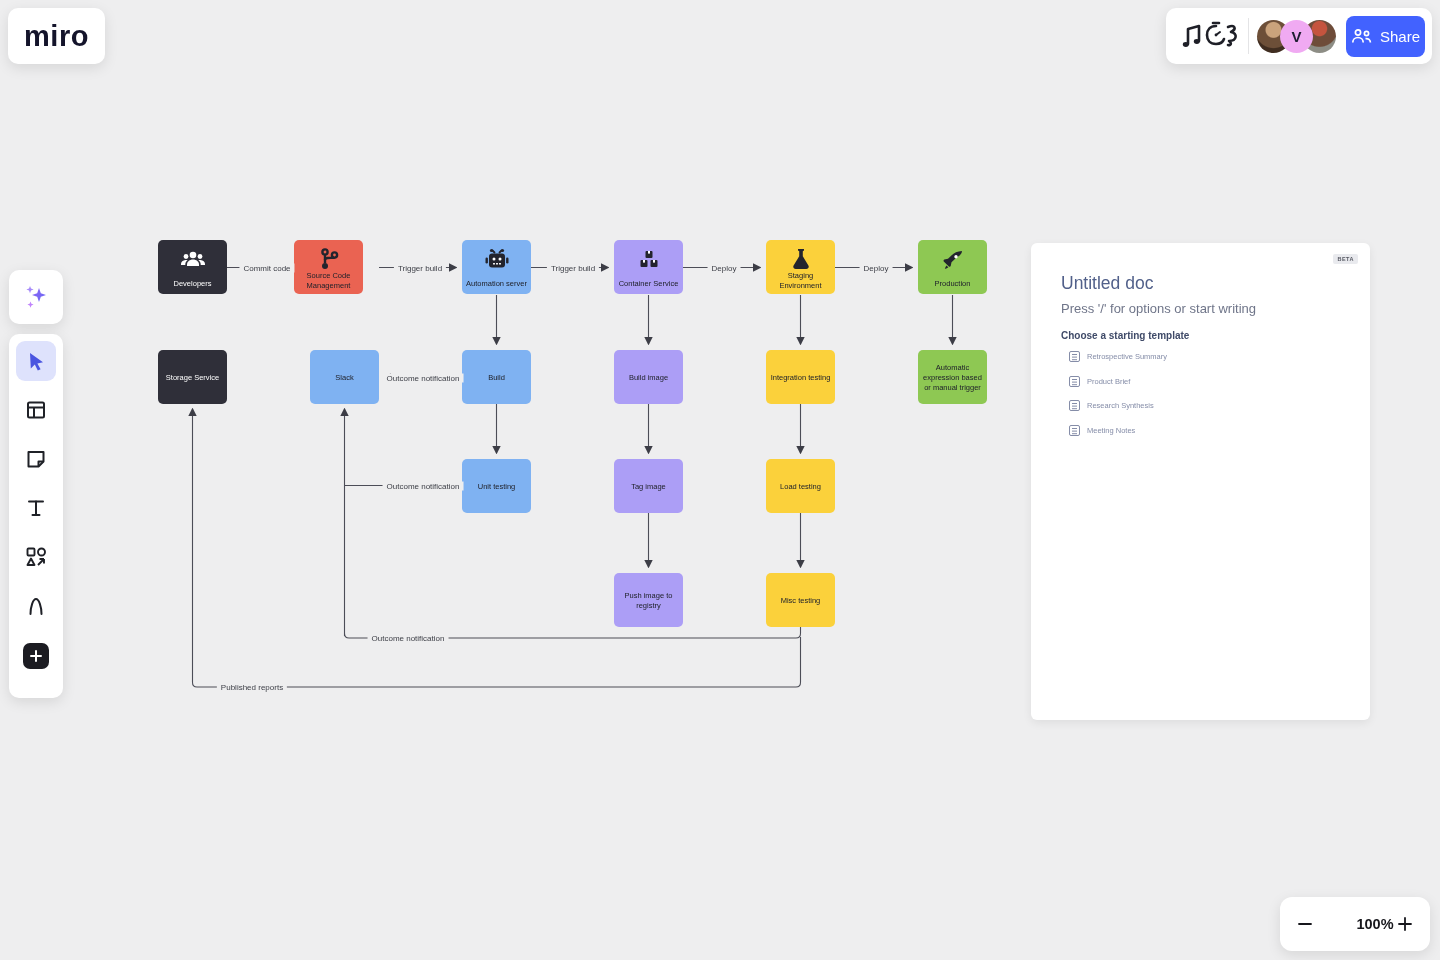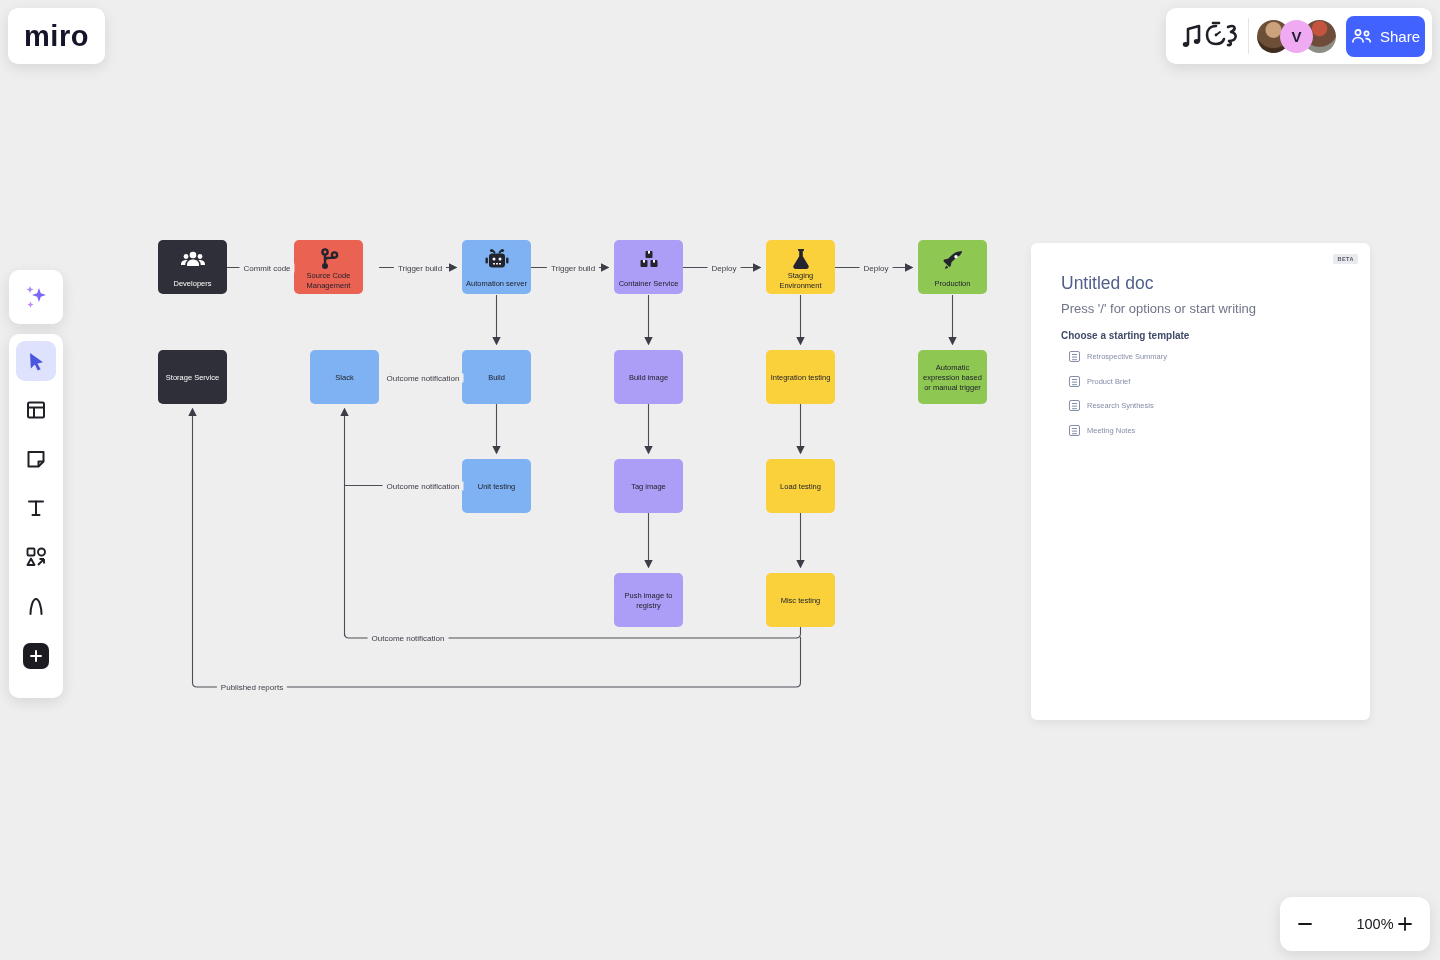--- a/index.html
+++ b/index.html
@@ -68,21 +68,21 @@
                   margin-bottom:13.5px; cursor:pointer; }
   .tpl-icon { width:11px; height:11px; border:1.2px solid #858da8; border-radius:2px; position:relative; flex:0 0 auto; }
   .tpl-icon::before { content:""; position:absolute; left:2px; top:2px; width:5px; height:1.1px; background:#858da8;
                       box-shadow:0 2.6px 0 #858da8, 0 5.2px 0 #858da8; }
 
   
   .zoom-card { right:10px; bottom:9px; width:150px; height:54px; border-radius:12px; display:flex;
                align-items:center; justify-content:space-between; padding:0 14px; }
   .zoom-btn { width:30px; height:30px; border:none; background:transparent; font-size:20px; color:#17171c;
               cursor:pointer; display:flex; align-items:center; justify-content:center; font-family:"Liberation Sans",sans-serif;}
-  .zoom-level { font-size:14.5px; color:#17171c; font-weight:normal; cursor:pointer;margin-left:40px; }
+  .zoom-level { font-size:14.5px; color:#17171c; font-weight:bold; cursor:pointer;margin-left:40px; }
 
   svg .ink { fill:#23242d; }
   svg .wink { fill:#ffffff; }
 </style>
 </head>
 <body>
 
 <svg id="edges" width="1440" height="960" viewBox="0 0 1440 960">
   <defs>
     <marker id="arr" viewBox="0 0 10 10" refX="8.5" refY="5" markerWidth="8" markerHeight="8" orient="auto-start-reverse">

